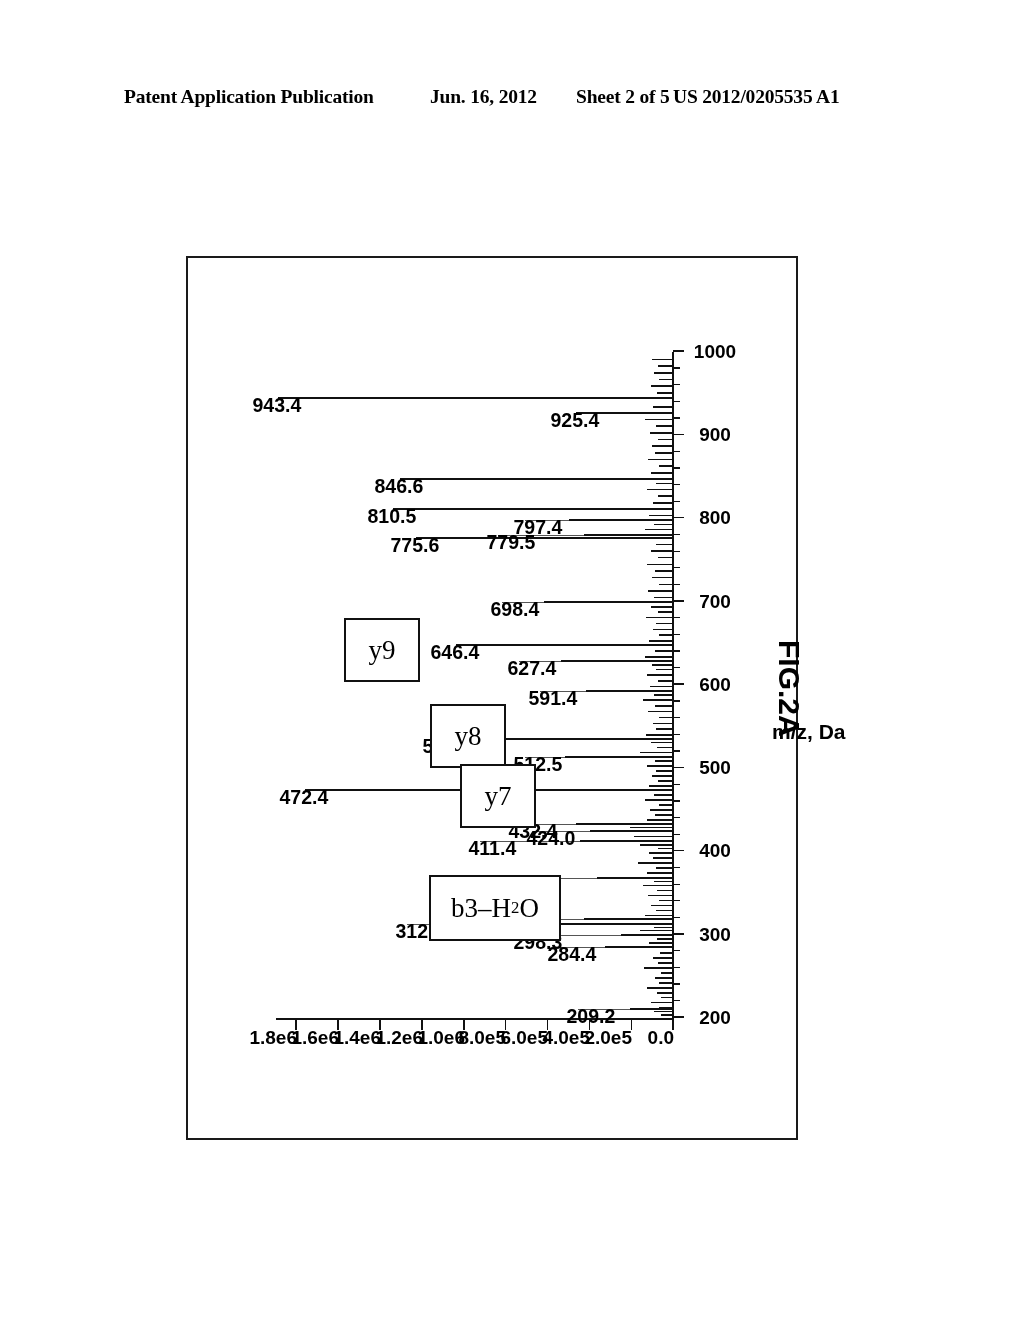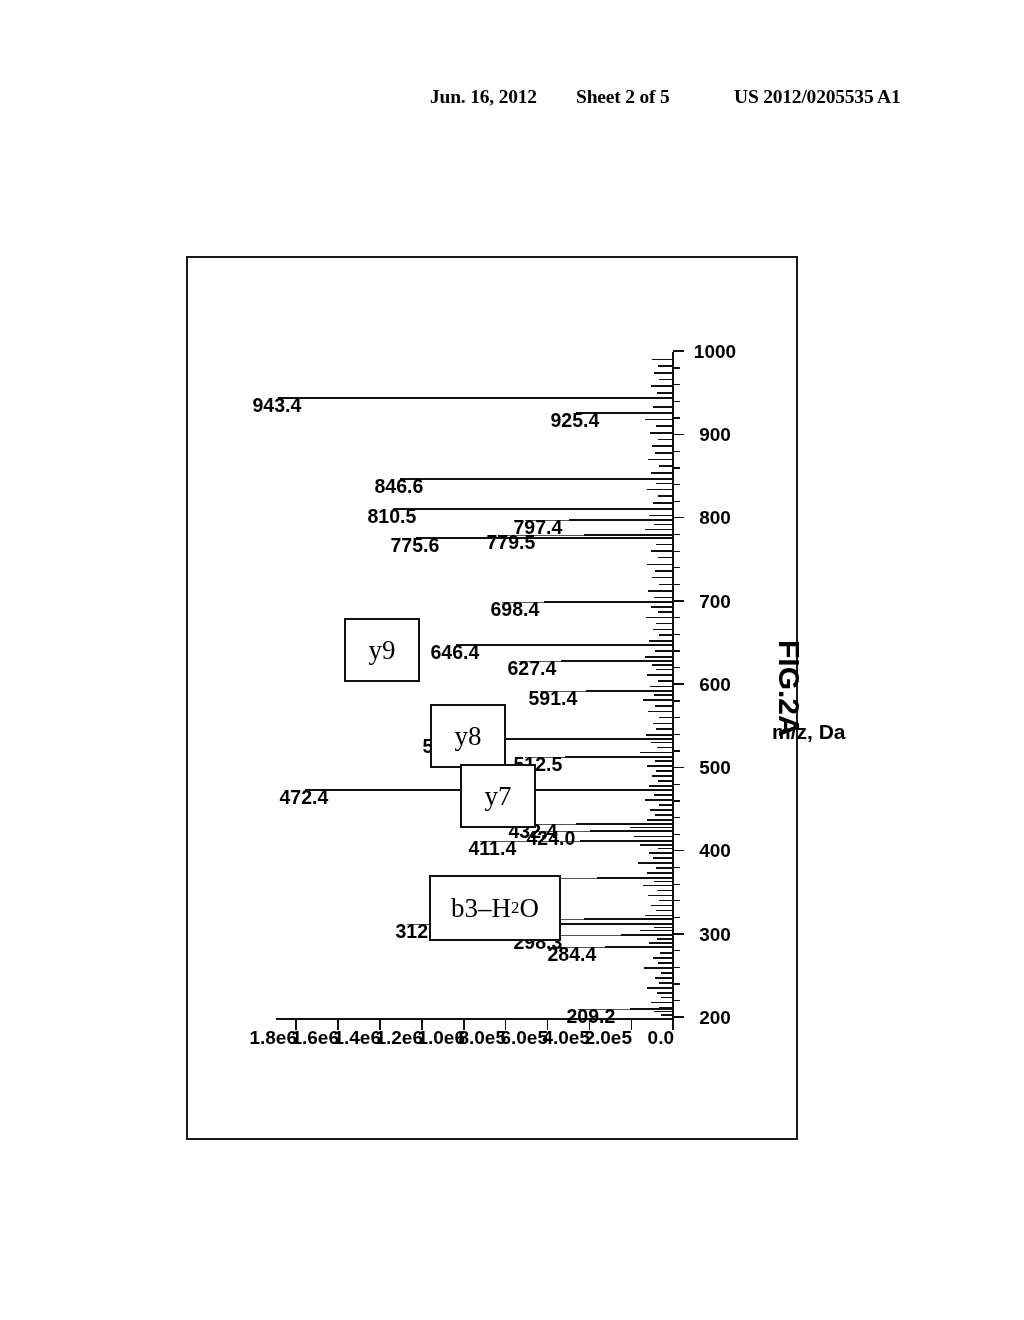--- a/index.html
+++ b/index.html
@@ -37,21 +37,21 @@
   #patent-header .hdr-date {
     position: absolute;
     left: 430px;
   }
   #patent-header .hdr-sheet {
     position: absolute;
     left: 576px;
   }
   #patent-header .hdr-num {
     position: absolute;
-    left: 734px;
+    left: 673px;
   }
 
   
   #figure-frame {
     position: absolute;
     left: 186px;
     top: 256px;
     width: 612px;
     height: 884px;
     border: 2px solid #1a1a1a;
@@ -212,20 +212,21 @@
     color: #000;
     transform: rotate(90deg);
     transform-origin: left top;
     white-space: nowrap;
   }
 </style>
 </head>
 <body>
 
 <div id="patent-header">
+  <span class="hdr-pub">Patent Application Publication</span>
   <span class="hdr-date">Jun. 16, 2012</span>
   <span class="hdr-sheet">Sheet 2 of 5</span>
   <span class="hdr-num">US 2012/0205535 A1</span>
 </div>
 
 <div id="figure-frame">
   <div id="plot-rotation-wrap">
     <div id="plot-canvas">
 
       <div class="axis-line" id="x-axis"></div>

